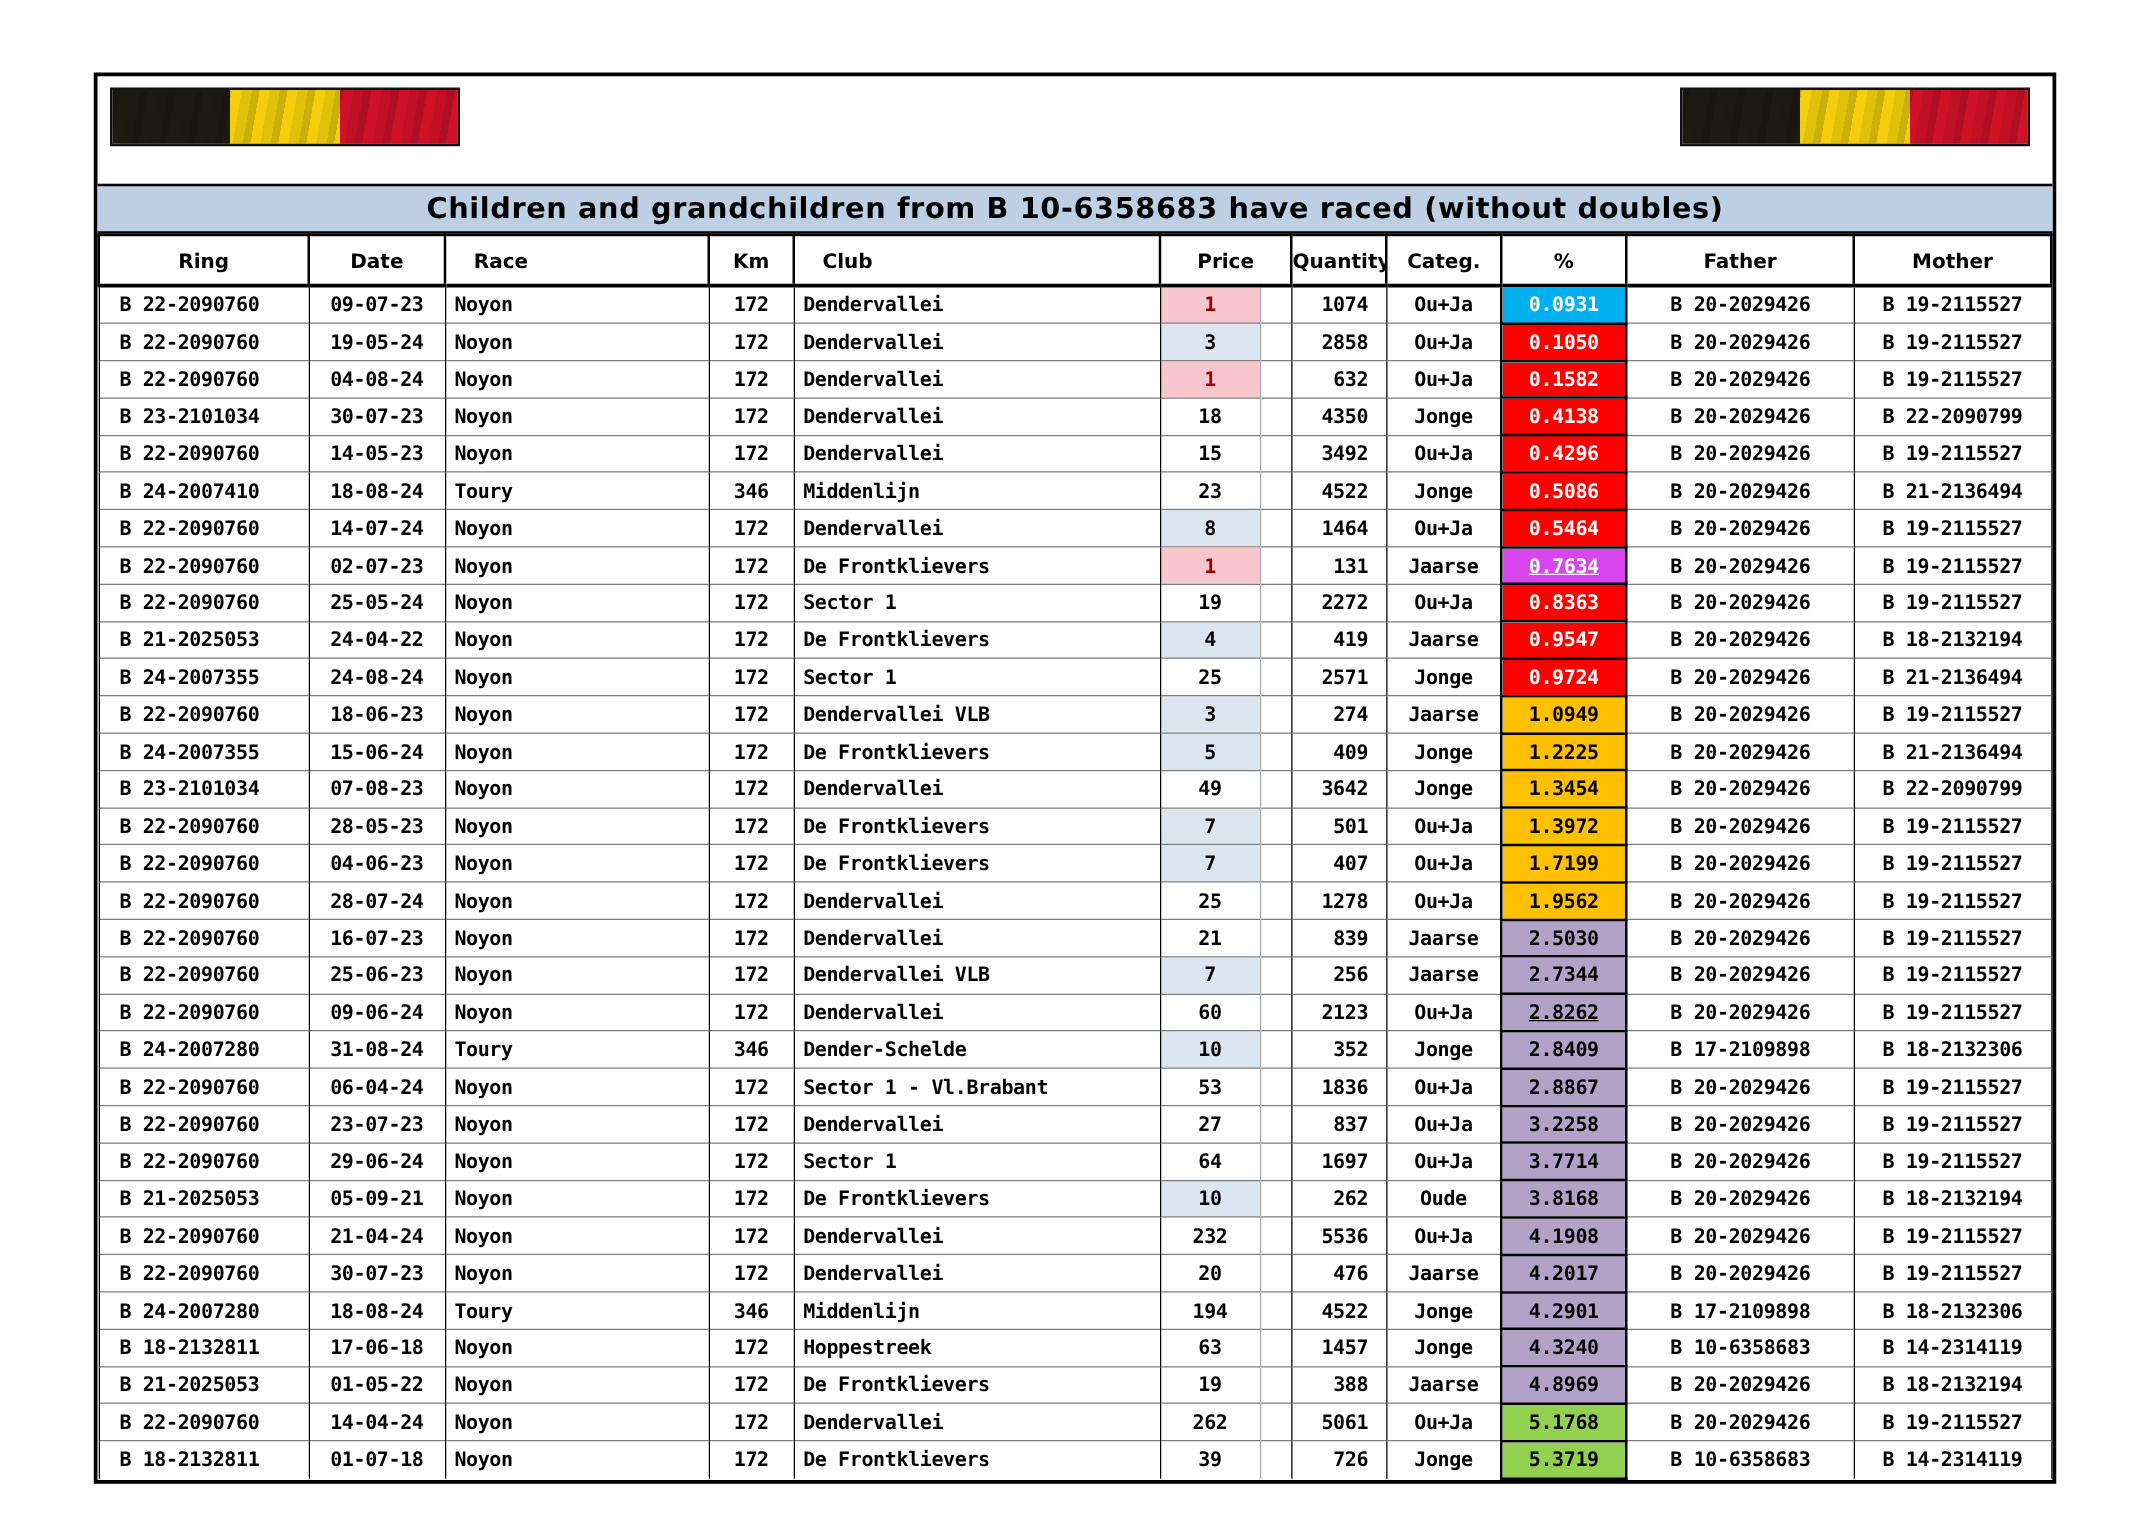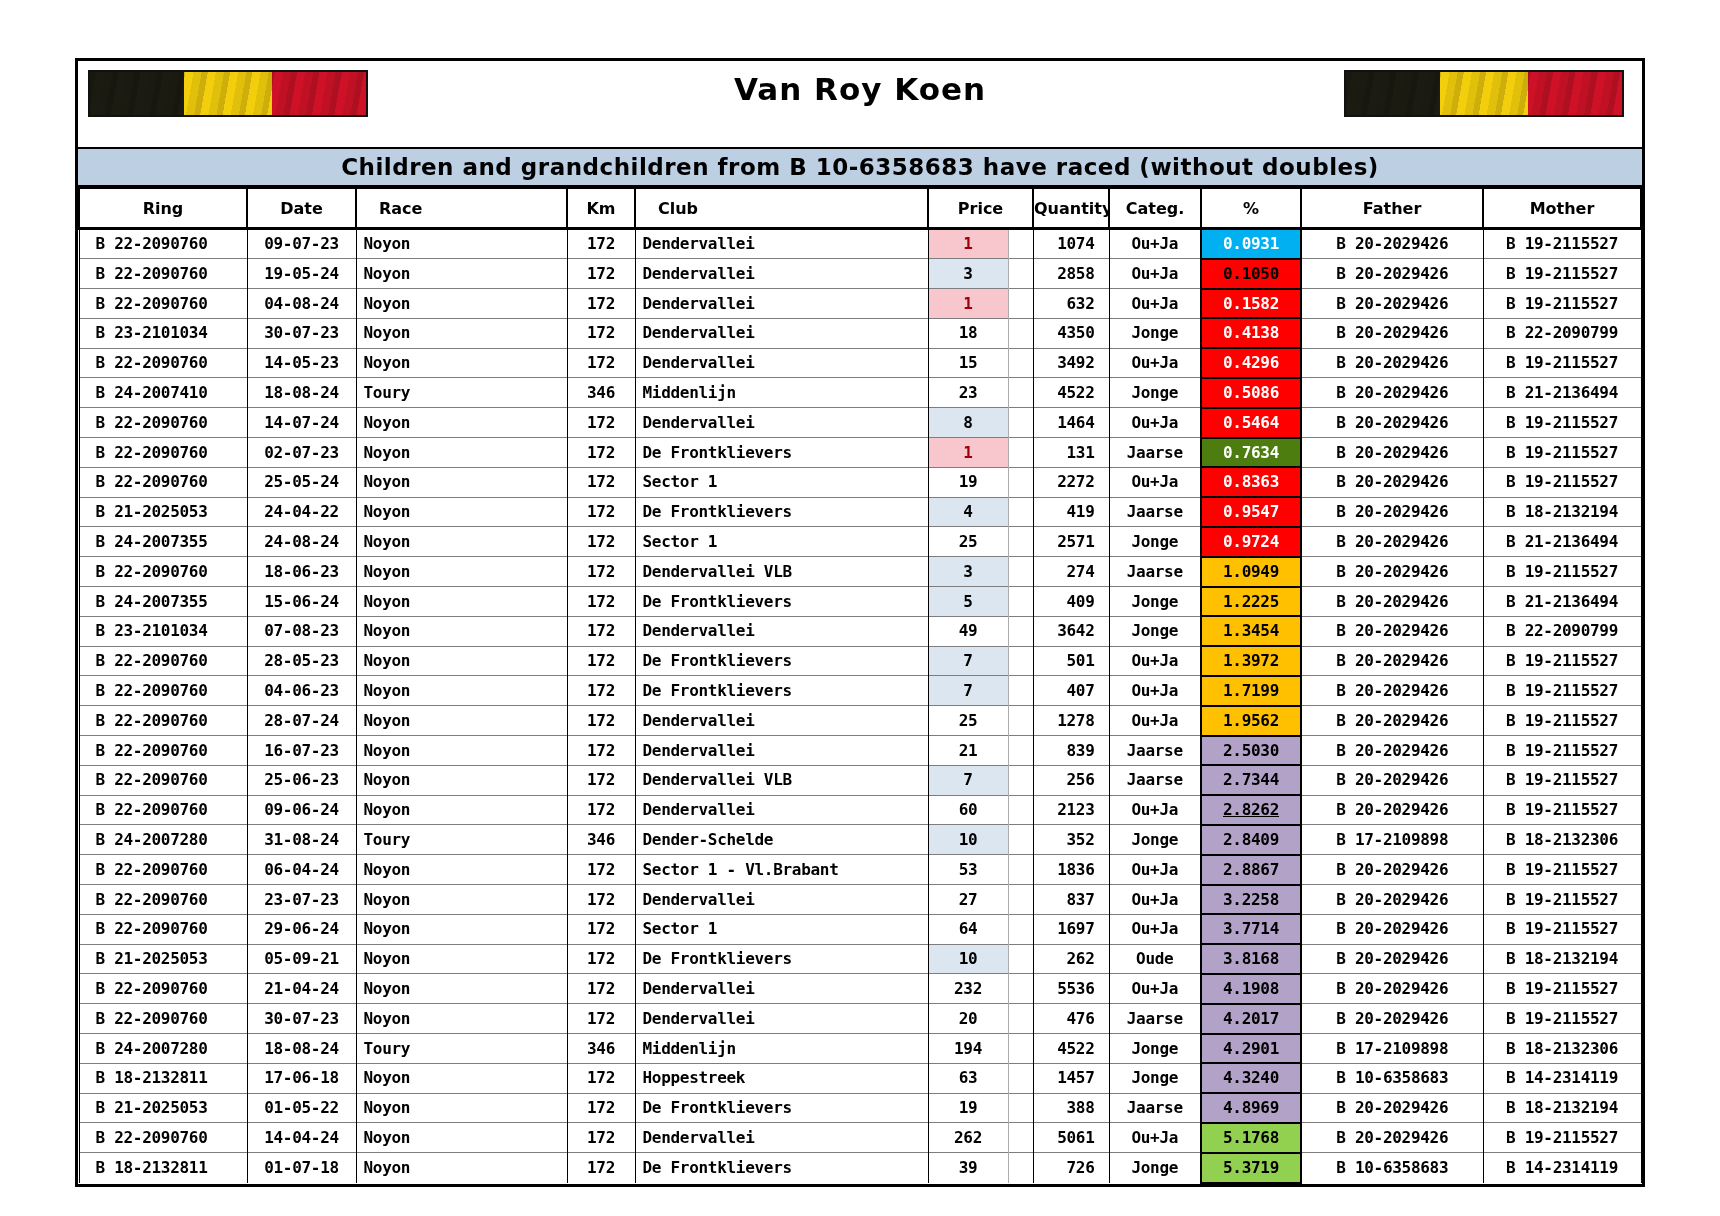--- a/index.html
+++ b/index.html
@@ -43,21 +43,20 @@
   td.pct{text-align:center;border:2px solid #000;}
   tr:first-child td{border-top:none;}
 </style>
 </head>
 <body>
 
 <div class="sheet">
   <div class="hdr">
     <div class="flag left" style="background: linear-gradient(90deg, rgb(27, 27, 18) 0px, rgb(27, 27, 18) 34%, rgb(242, 206, 12) 34%, rgb(242, 206, 12) 66%, rgb(206, 17, 38) 66%, rgb(206, 17, 38) 100%);"></div>
     <div class="flag right" style="background: linear-gradient(90deg, rgb(27, 27, 18) 0px, rgb(27, 27, 18) 34%, rgb(242, 206, 12) 34%, rgb(242, 206, 12) 66%, rgb(206, 17, 38) 66%, rgb(206, 17, 38) 100%);"></div>
-    <div class="title">Van Roy Koen</div>
   </div>
   <div class="banner" style="background: rgb(188, 207, 227);">Children and grandchildren from B 10-6358683 have raced (without doubles)</div>
   <table>
     <colgroup>
       <col style="width:168px">
         <col style="width:109px">
         <col style="width:211px">
       <col style="width:68px">
         <col style="width:293px">
         <col style="width:80px">
@@ -101,21 +100,21 @@
         <tr>
     <td class="ring">B 22-2090760</td>
     <td class="date">19-05-24</td>
     <td class="race">Noyon</td>
     <td class="km">172</td>
     <td class="club">Dendervallei</td>
     <td class="price" style="background: rgb(220, 230, 241); color: rgb(0, 0, 0);">3</td>
     <td class="spacer"></td>
     <td class="qty">2858</td>
     <td class="categ">Ou+Ja</td>
-    <td class="pct" style="background: rgb(255, 0, 0); color: #000000;">0.1050</td>
+    <td class="pct" style="background: rgb(255, 0, 0); color: #ffffff;">0.1050</td>
     <td class="father">B 20-2029426</td>
     <td class="mother">B 19-2115527</td>
   </tr>
         <tr>
     <td class="ring">B 22-2090760</td>
     <td class="date">04-08-24</td>
     <td class="race">Noyon</td>
     <td class="km">172</td>
     <td class="club">Dendervallei</td>
     <td class="price" style="background: rgb(248, 199, 206); color: rgb(156, 0, 6);">1</td>
@@ -185,21 +184,21 @@
         <tr>
     <td class="ring">B 22-2090760</td>
     <td class="date">02-07-23</td>
     <td class="race">Noyon</td>
     <td class="km">172</td>
     <td class="club">De Frontklievers</td>
     <td class="price" style="background: rgb(248, 199, 206); color: rgb(156, 0, 6);">1</td>
     <td class="spacer"></td>
     <td class="qty">131</td>
     <td class="categ">Jaarse</td>
-    <td class="pct" style="background: #4d7c0f; color: rgb(255, 255, 255);">0.7634</td>
+    <td class="pct" style="background: #d946ef; color: rgb(255, 255, 255); text-decoration: underline;">0.7634</td>
     <td class="father">B 20-2029426</td>
     <td class="mother">B 19-2115527</td>
   </tr>
         <tr>
     <td class="ring">B 22-2090760</td>
     <td class="date">25-05-24</td>
     <td class="race">Noyon</td>
     <td class="km">172</td>
     <td class="club">Sector 1</td>
     <td class="price">19</td>

